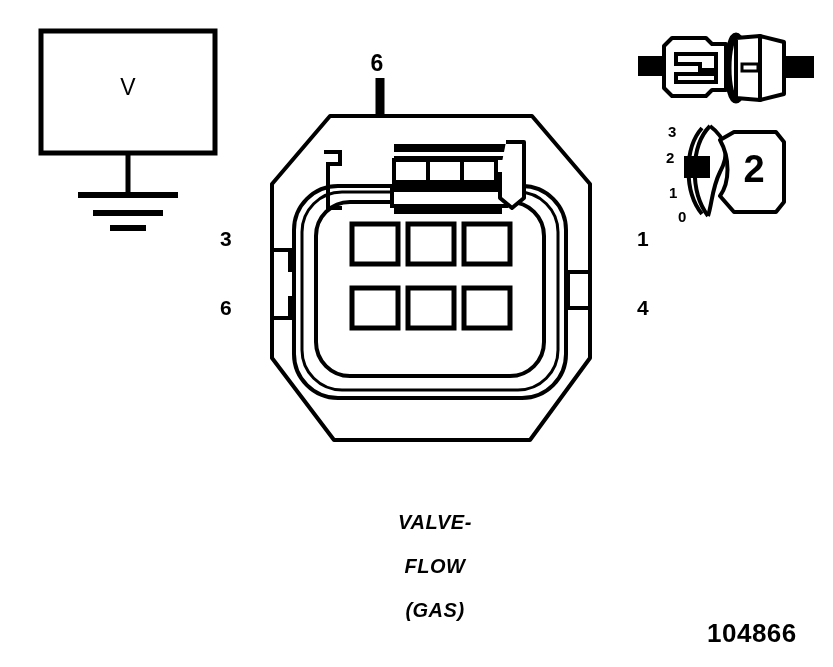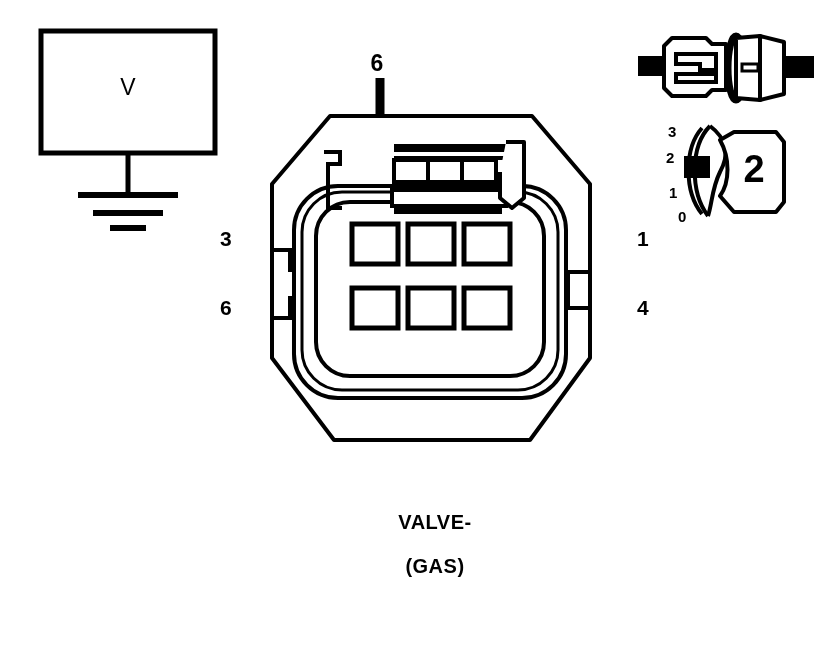--- a/index.html
+++ b/index.html
@@ -39,21 +39,21 @@
     font-weight: normal;
     line-height: 1;
   }
   .caption {
     font-size: 20px;
     font-weight: bold;
     text-align: center;
     line-height: 44px;
     letter-spacing: 0.5px;
   }
-  .caption div { white-space: nowrap; }
+  .caption div { white-space: nowrap; font-style: italic; }
   .partnum {
     font-size: 26px;
     font-weight: bold;
     letter-spacing: 0.5px;
     line-height: 1;
   }
   .knob-tick {
     font-size: 15px;
     font-weight: bold;
     line-height: 1;
@@ -167,17 +167,19 @@
     <div class="abs" style="left:58px; top:28px; width:48px; text-align:center; font-size:38px; font-weight:bold; line-height:1;">2</div>
   </div>
 
   <div class="abs knob-tick" style="left:668px; top:124px;">3</div>
   <div class="abs knob-tick" style="left:666px; top:150px;">2</div>
   <div class="abs knob-tick" style="left:669px; top:185px;">1</div>
   <div class="abs knob-tick" style="left:678px; top:209px;">0</div>
 
   <div class="abs caption" style="left:290px; top:500px; width:290px;">
     <div>VALVE-</div>
+    <div>FLOW</div>
     <div>(GAS)</div>
   </div>
 
+  <div class="abs partnum" style="left:707px; top:620px;">104866</div>
 
 </div>
 
 </body></html>

